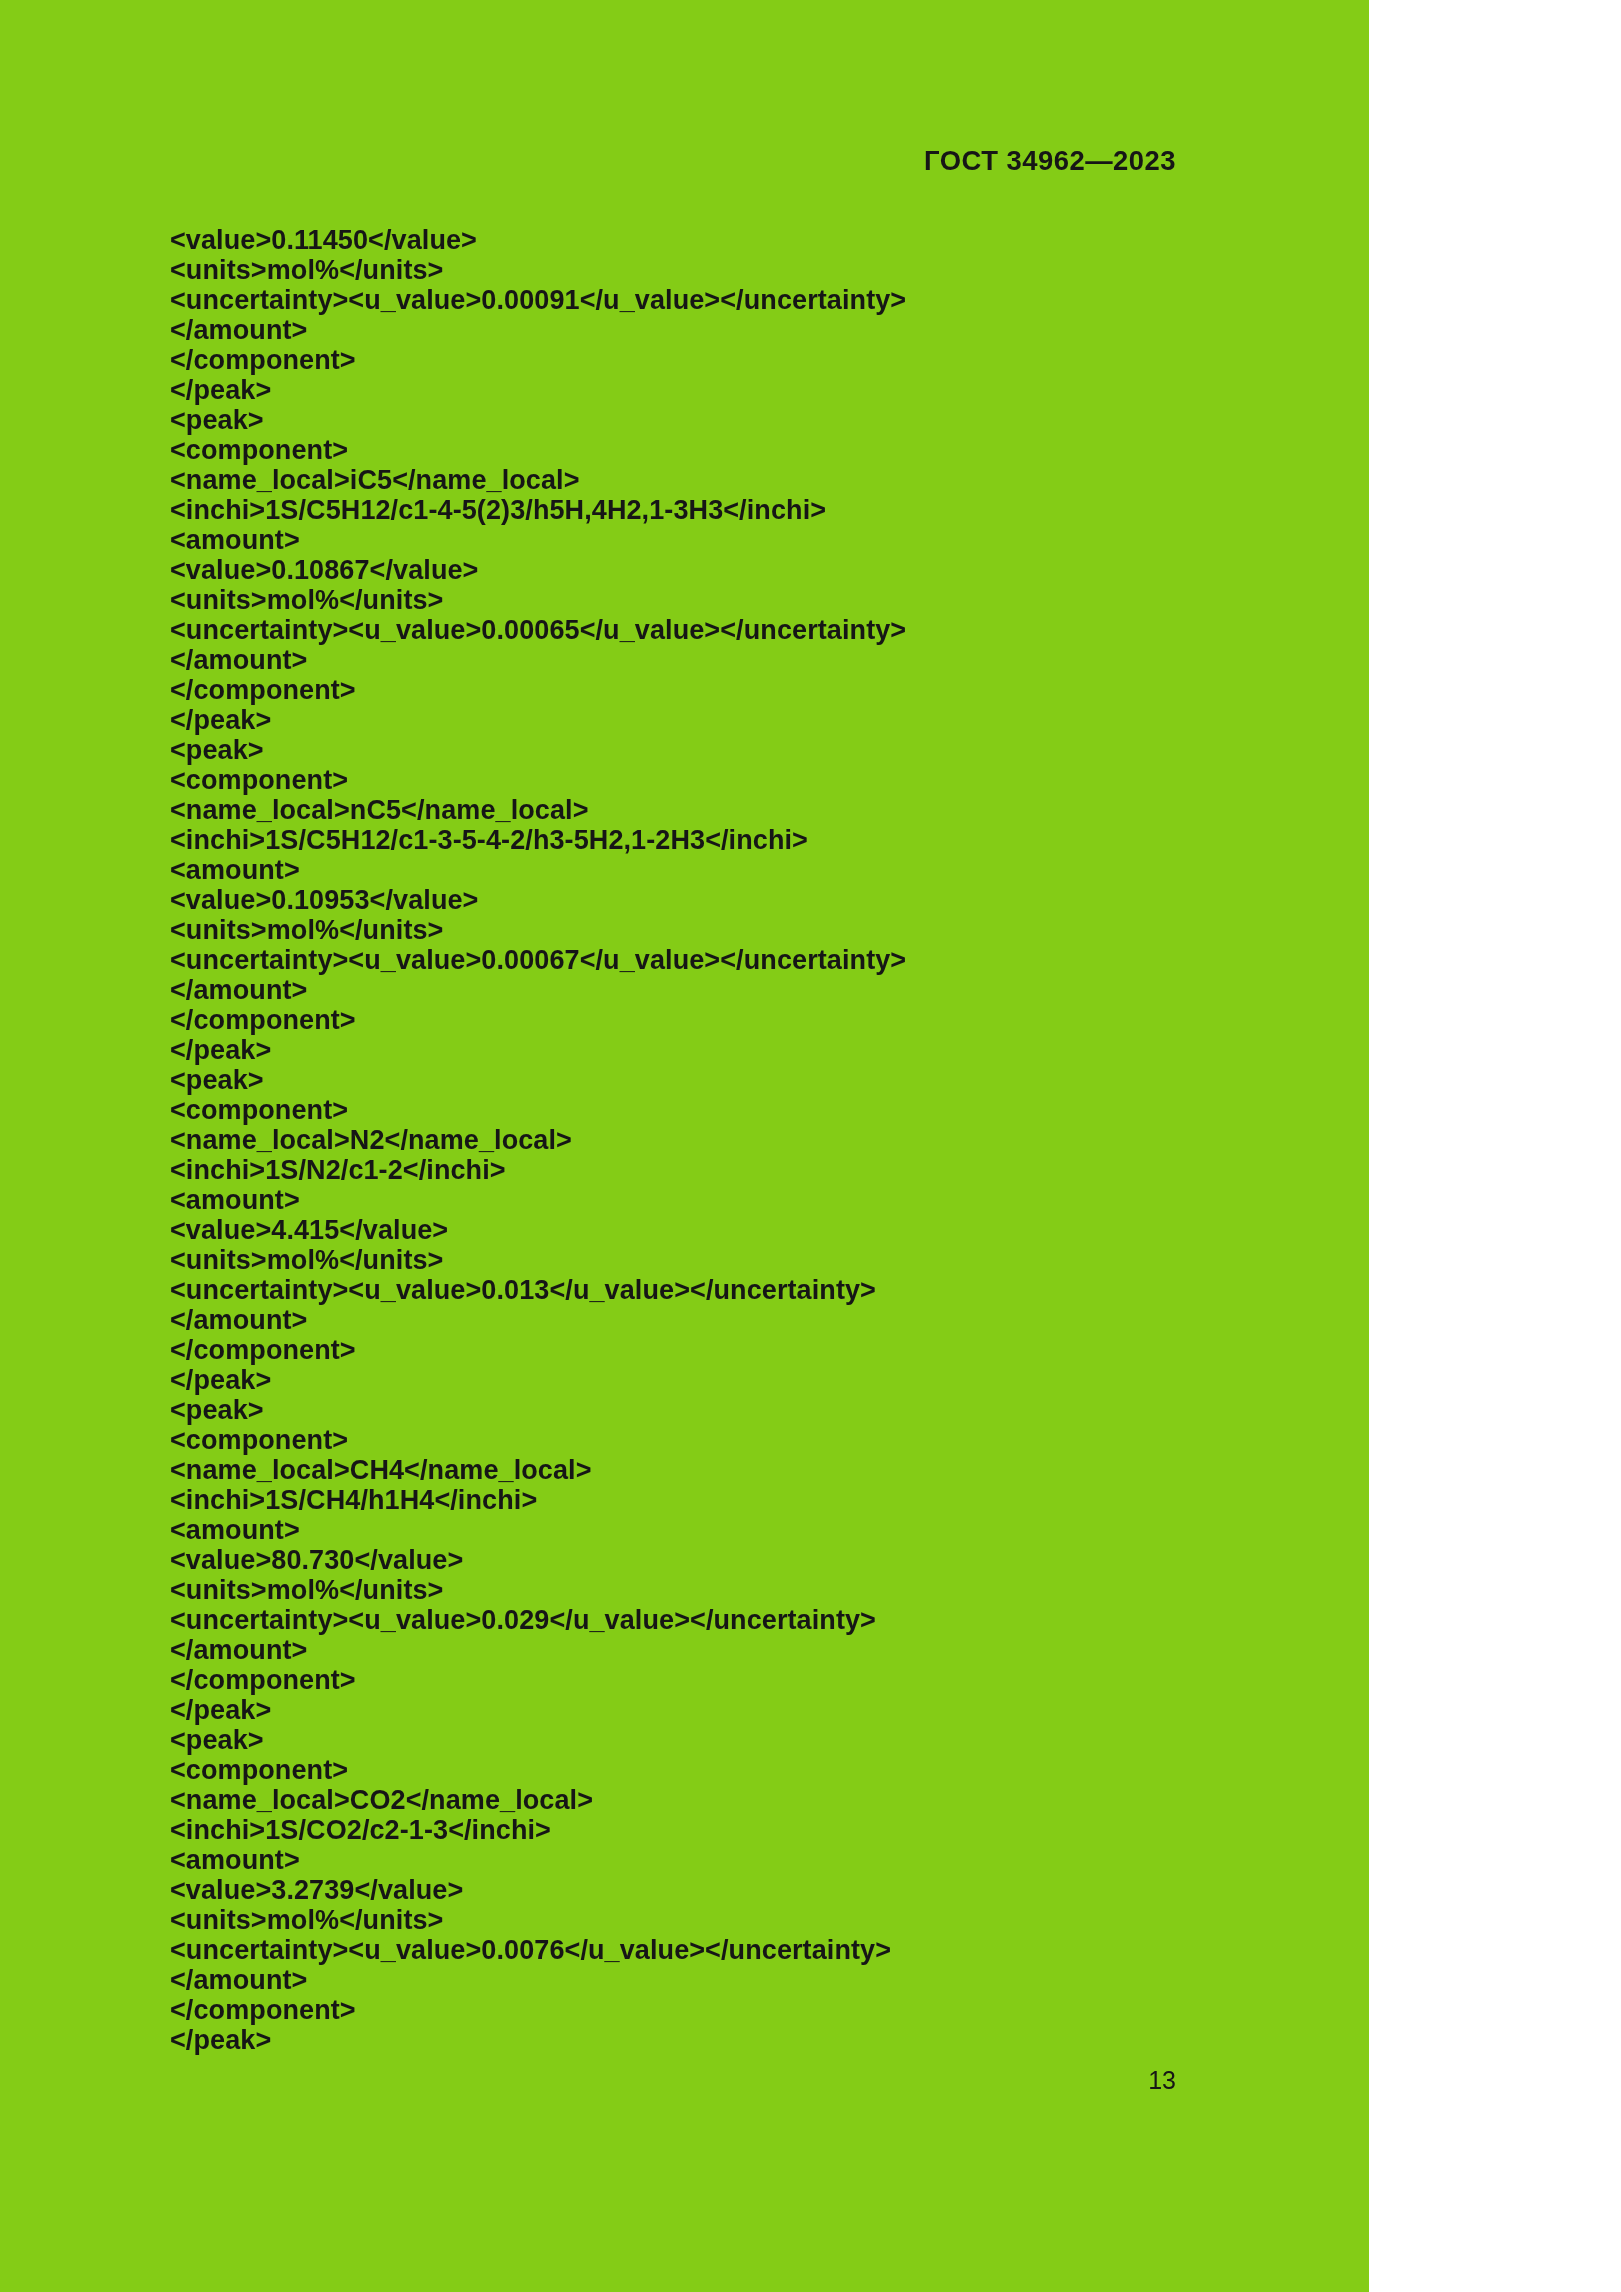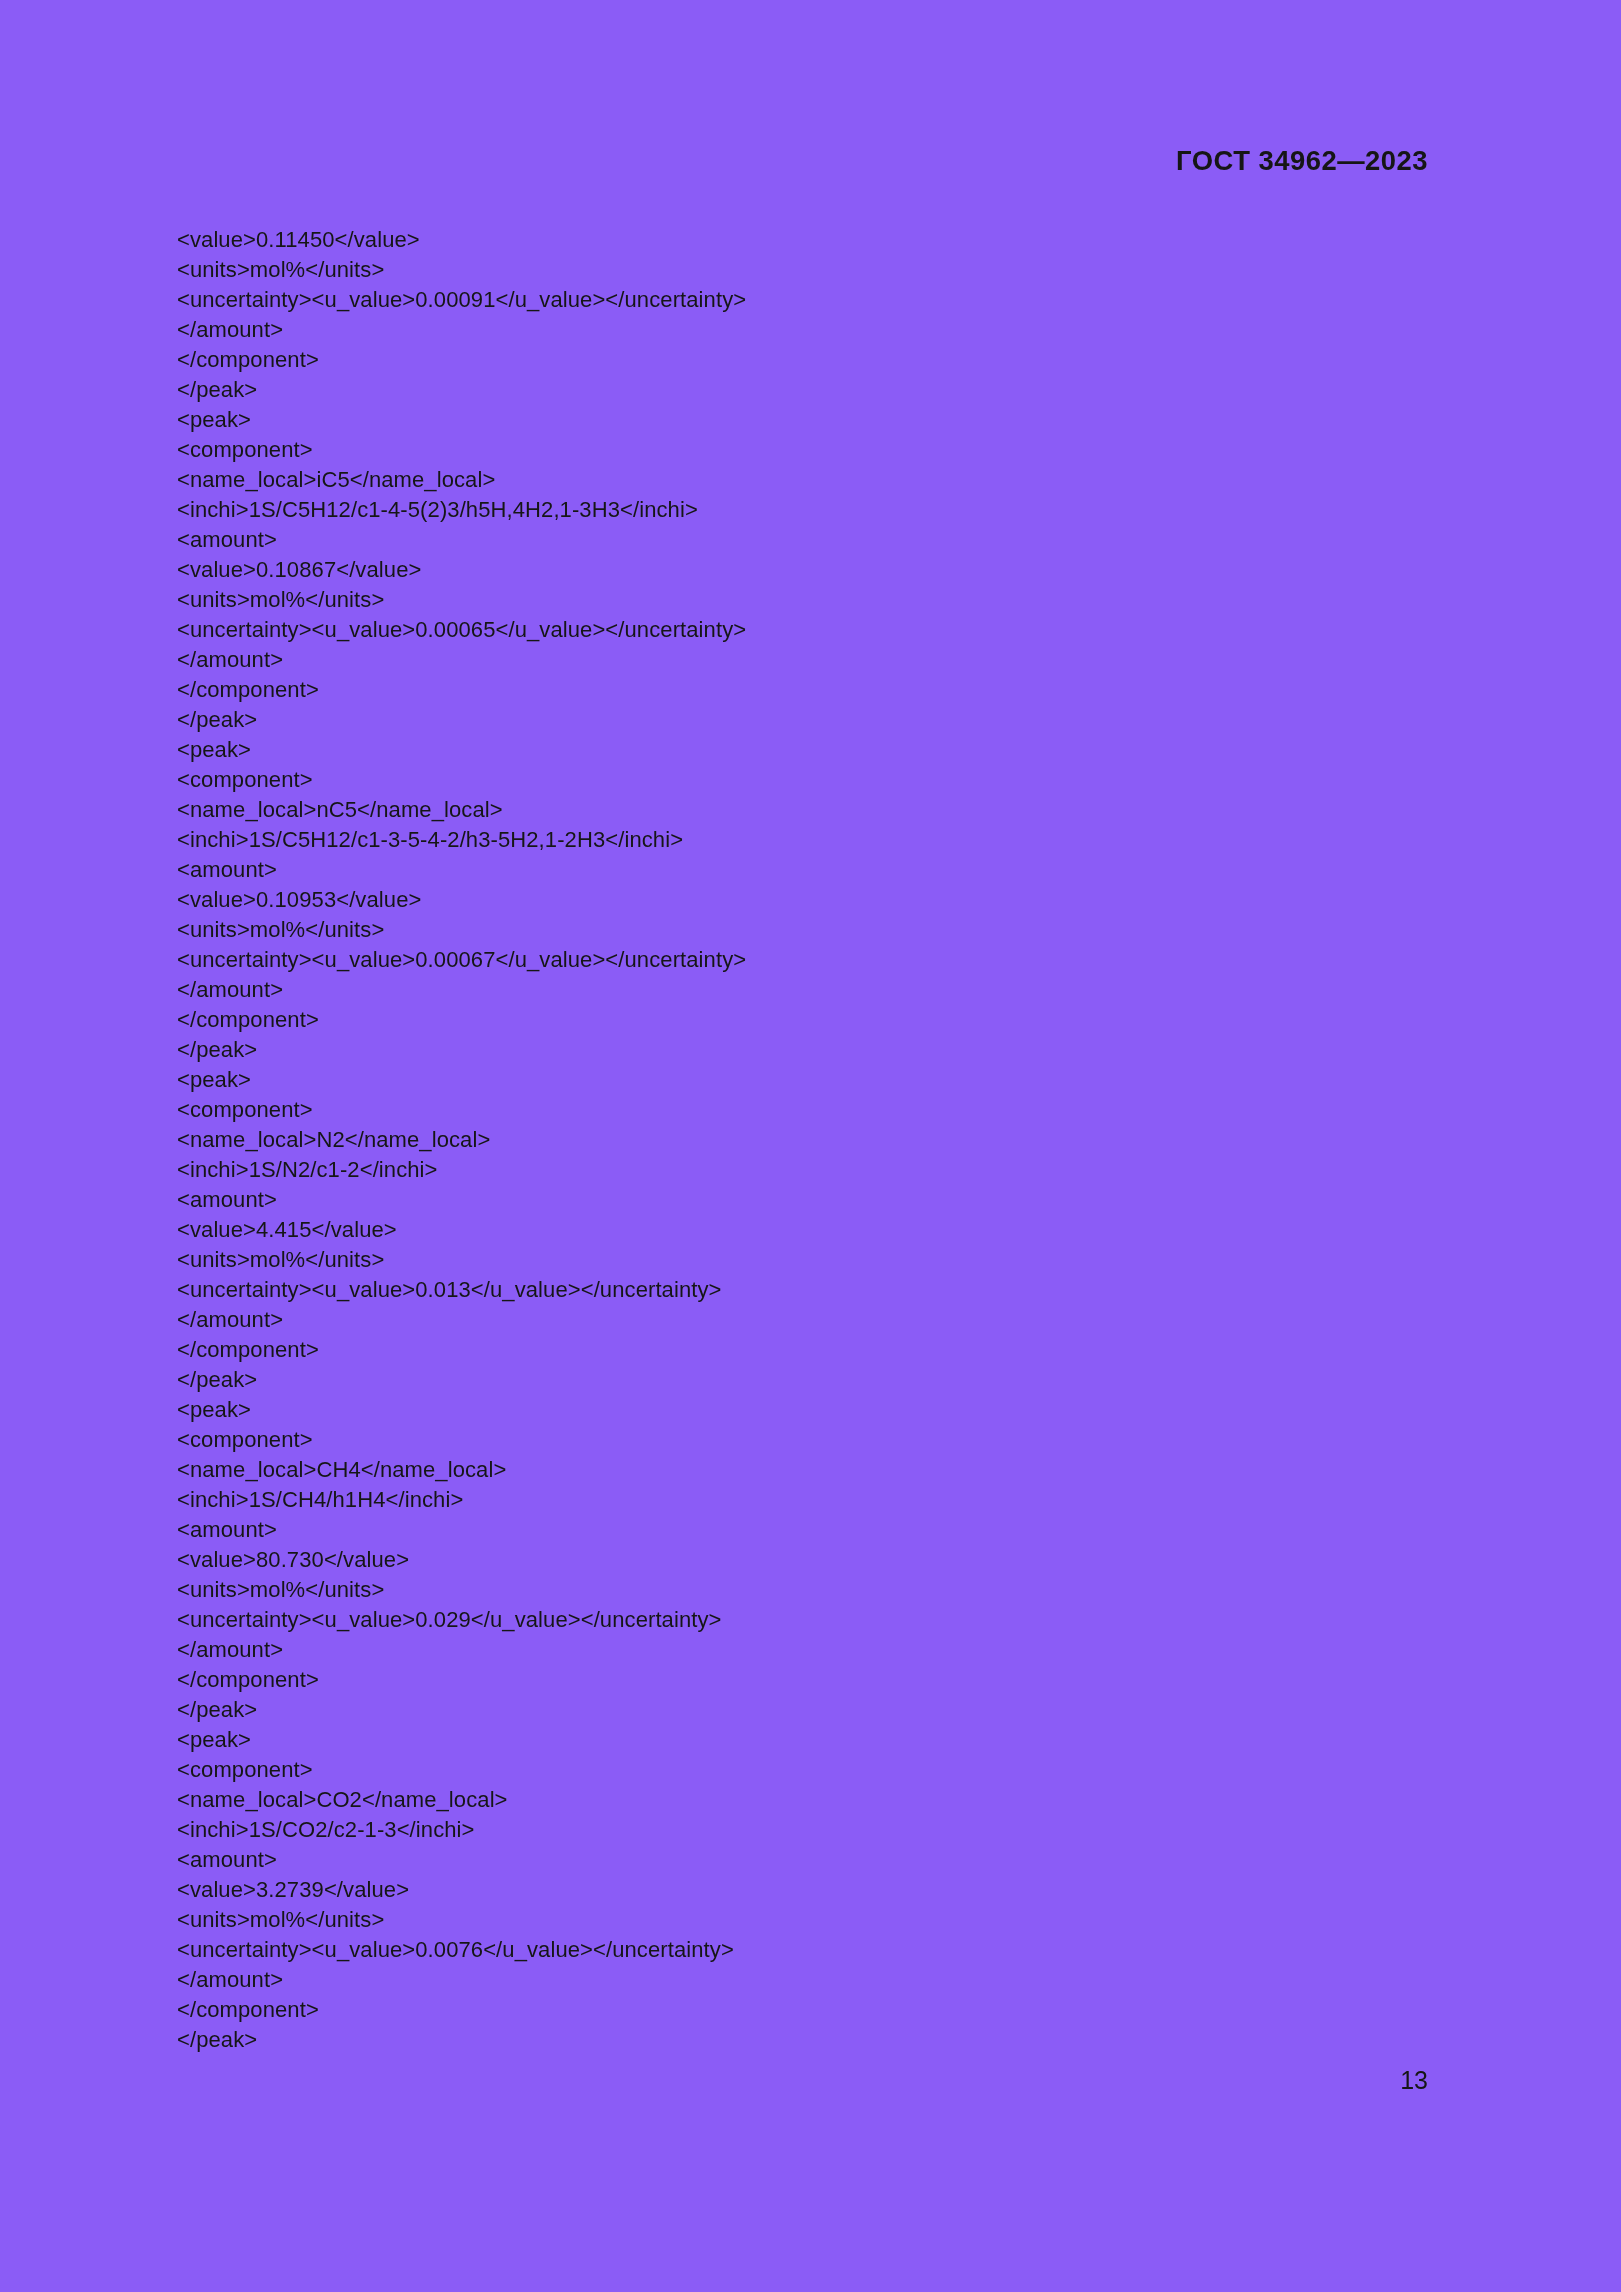--- a/index.html
+++ b/index.html
@@ -2,45 +2,46 @@
 <html><head>
 <meta charset="utf-8">
 <style>
   html, body {
     margin: 0;
     padding: 0;
     background: #ffffff;
   }
   .page {
     position: relative;
-    width: 1621px;
+    width: 1369px;
     height: 2293px;
-    background: #8b5cf6;
+    background: #84cc16;
     font-family: "Liberation Sans", sans-serif;
     color: #161616;
     overflow: hidden;
   }
   .running-header {
     position: absolute;
     top: 145px;
     right: 193px;
     font-size: 27.4px;
     font-weight: bold;
     letter-spacing: 0.5px;
     white-space: nowrap;
   }
   .code-block {
     position: absolute;
     top: 225px;
-    left: 177px;
+    left: 170px;
     right: 118px;
-    font-size: 22px;
+    font-size: 27px;
     line-height: 30px;
     letter-spacing: 0.1px;
     white-space: pre;
+    font-weight: bold;
   }
   .code-line {
     height: 30px;
   }
   .page-number {
     position: absolute;
     top: 2066px;
     right: 193px;
     font-size: 25px;
     white-space: nowrap;

